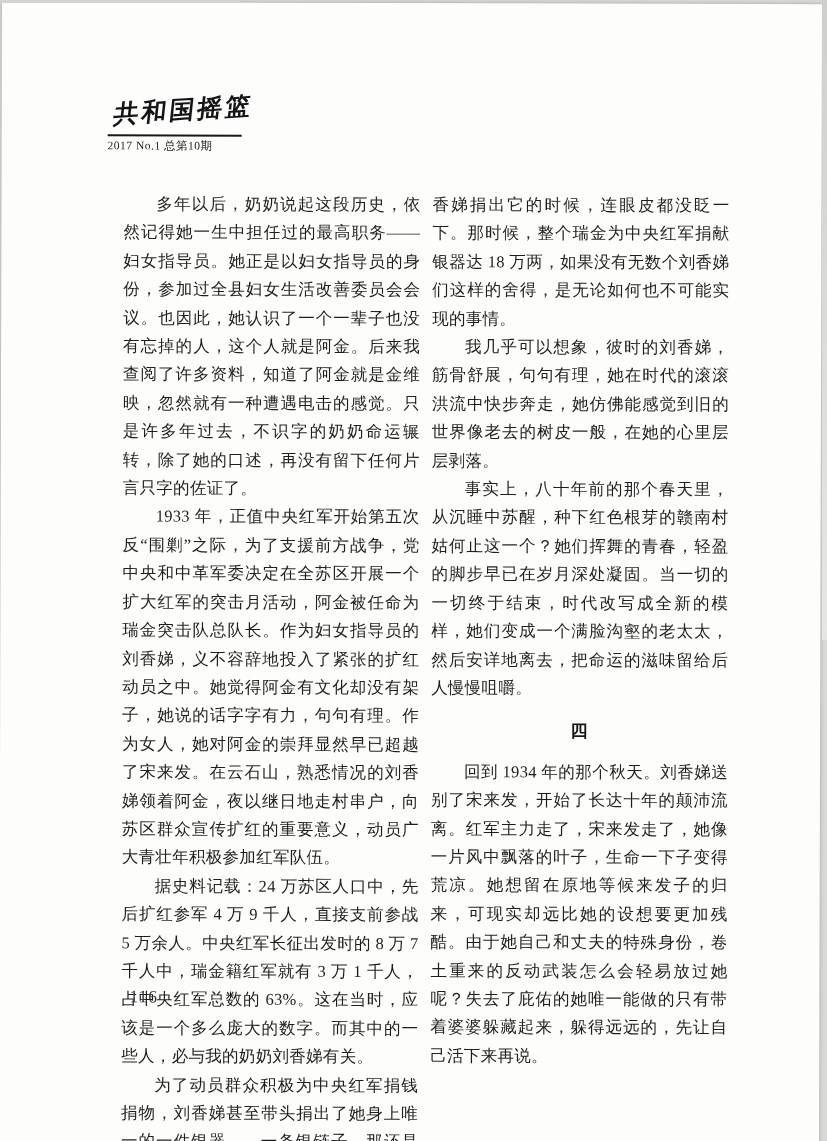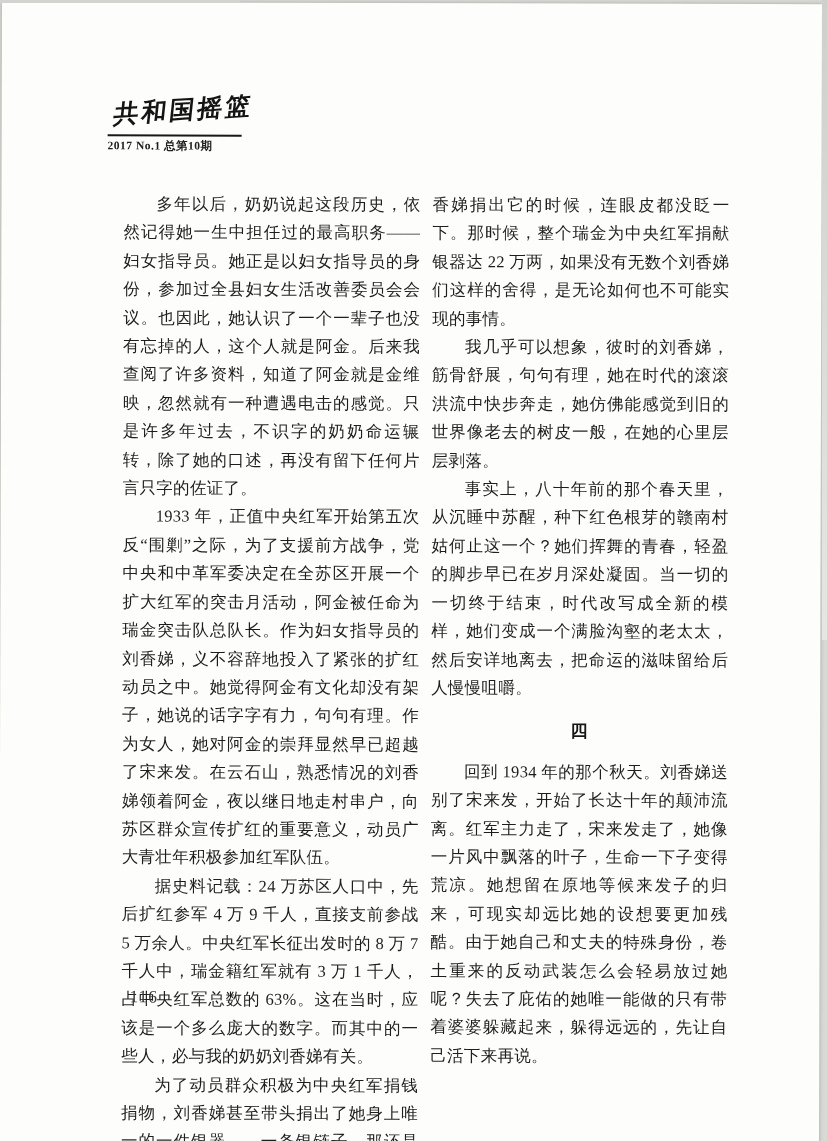--- a/index.html
+++ b/index.html
@@ -44,21 +44,21 @@
     padding: 0 2px 2px 4px;
     white-space: nowrap;
   }
   .logo-rule {
     border-top: 2.5px solid #181818;
     width: 134px;
     margin: 1px 0 2px 0;
   }
   .issue {
     font-size: 11.5px;
-    font-weight: bold;
+    font-weight: normal;
     letter-spacing: 0.5px;
     color: #202020;
     white-space: nowrap;
   }
   
   .columns {
     position: absolute;
     left: 122px;
     top: 188px;
     width: 606px;
@@ -126,21 +126,21 @@
   <div class="columns">
 
     <div class="col">
       <p class="para">多年以后，奶奶说起这段历史，依然记得她一生中担任过的最高职务——妇女指导员。她正是以妇女指导员的身份，参加过全县妇女生活改善委员会会议。也因此，她认识了一个一辈子也没有忘掉的人，这个人就是阿金。后来我查阅了许多资料，知道了阿金就是金维映，忽然就有一种遭遇电击的感觉。只是许多年过去，不识字的奶奶命运辗转，除了她的口述，再没有留下任何片言只字的佐证了。</p>
       <p class="para">1933 年，正值中央红军开始第五次反“围剿”之际，为了支援前方战争，党中央和中革军委决定在全苏区开展一个扩大红军的突击月活动，阿金被任命为瑞金突击队总队长。作为妇女指导员的刘香娣，义不容辞地投入了紧张的扩红动员之中。她觉得阿金有文化却没有架子，她说的话字字有力，句句有理。作为女人，她对阿金的崇拜显然早已超越了宋来发。在云石山，熟悉情况的刘香娣领着阿金，夜以继日地走村串户，向苏区群众宣传扩红的重要意义，动员广大青壮年积极参加红军队伍。</p>
       <p class="para">据史料记载：24 万苏区人口中，先后扩红参军 4 万 9 千人，直接支前参战 5 万余人。中央红军长征出发时的 8 万 7 千人中，瑞金籍红军就有 3 万 1 千人，占中央红军总数的 63%。这在当时，应该是一个多么庞大的数字。而其中的一些人，必与我的奶奶刘香娣有关。</p>
       <p class="para">为了动员群众积极为中央红军捐钱捐物，刘香娣甚至带头捐出了她身上唯一的一件银器——一条银链子，那还是结婚时婆婆送给她的。那条银链子是他们那个穷苦家庭里唯一值钱的器物，传了一代又一代。但是刘</p>
     </div>
 
     <div class="col">
-      <p class="para cont">香娣捐出它的时候，连眼皮都没眨一下。那时候，整个瑞金为中央红军捐献银器达 22 万两，如果没有无数个刘香娣们这样的舍得，是无论如何也不可能实现的事情。</p>
+      <p class="para cont">香娣捐出它的时候，连眼皮都没眨一下。那时候，整个瑞金为中央红军捐献银器达 18 万两，如果没有无数个刘香娣们这样的舍得，是无论如何也不可能实现的事情。</p>
       <p class="para">我几乎可以想象，彼时的刘香娣，筋骨舒展，句句有理，她在时代的滚滚洪流中快步奔走，她仿佛能感觉到旧的世界像老去的树皮一般，在她的心里层层剥落。</p>
       <p class="para">事实上，八十年前的那个春天里，从沉睡中苏醒，种下红色根芽的赣南村姑何止这一个？她们挥舞的青春，轻盈的脚步早已在岁月深处凝固。当一切的一切终于结束，时代改写成全新的模样，她们变成一个满脸沟壑的老太太，然后安详地离去，把命运的滋味留给后人慢慢咀嚼。</p>
       <h3 class="section-heading">四</h3>
       <p class="para">回到 1934 年的那个秋天。刘香娣送别了宋来发，开始了长达十年的颠沛流离。红军主力走了，宋来发走了，她像一片风中飘落的叶子，生命一下子变得荒凉。她想留在原地等候来发子的归来，可现实却远比她的设想要更加残酷。由于她自己和丈夫的特殊身份，卷土重来的反动武装怎么会轻易放过她呢？失去了庇佑的她唯一能做的只有带着婆婆躲藏起来，躲得远远的，先让自己活下来再说。</p>
 
     </div>
 
   </div>
 
   <div class="page-number">116</div>

